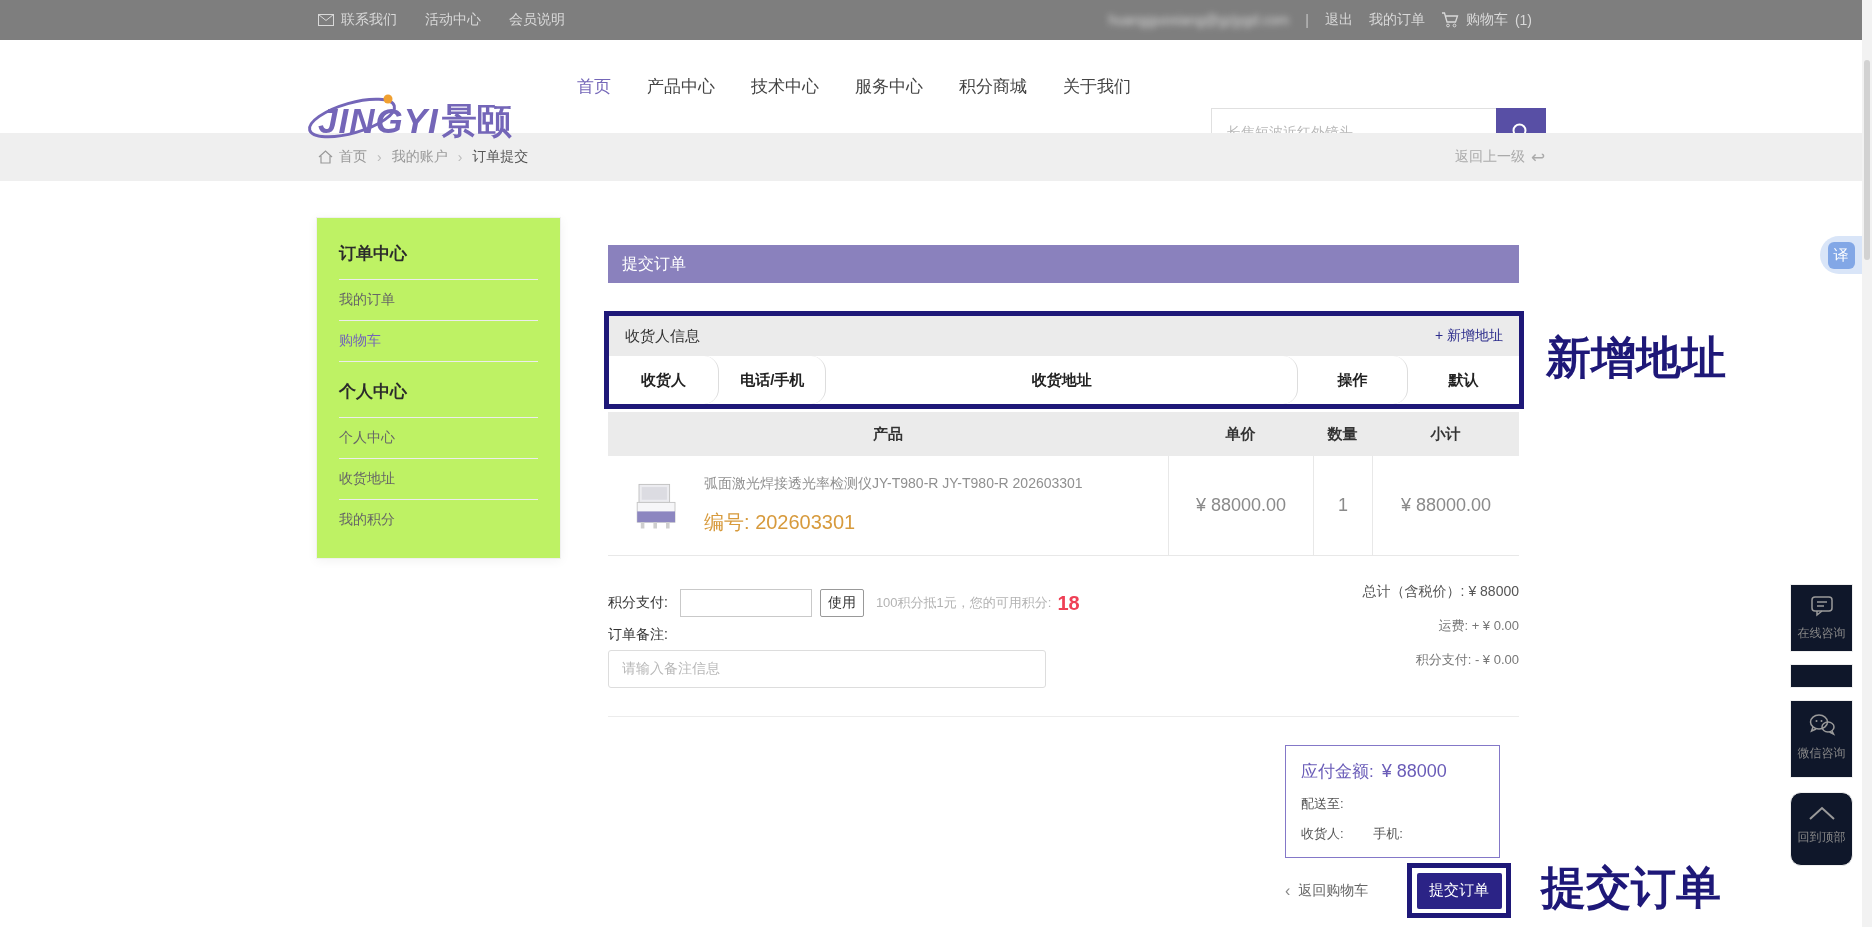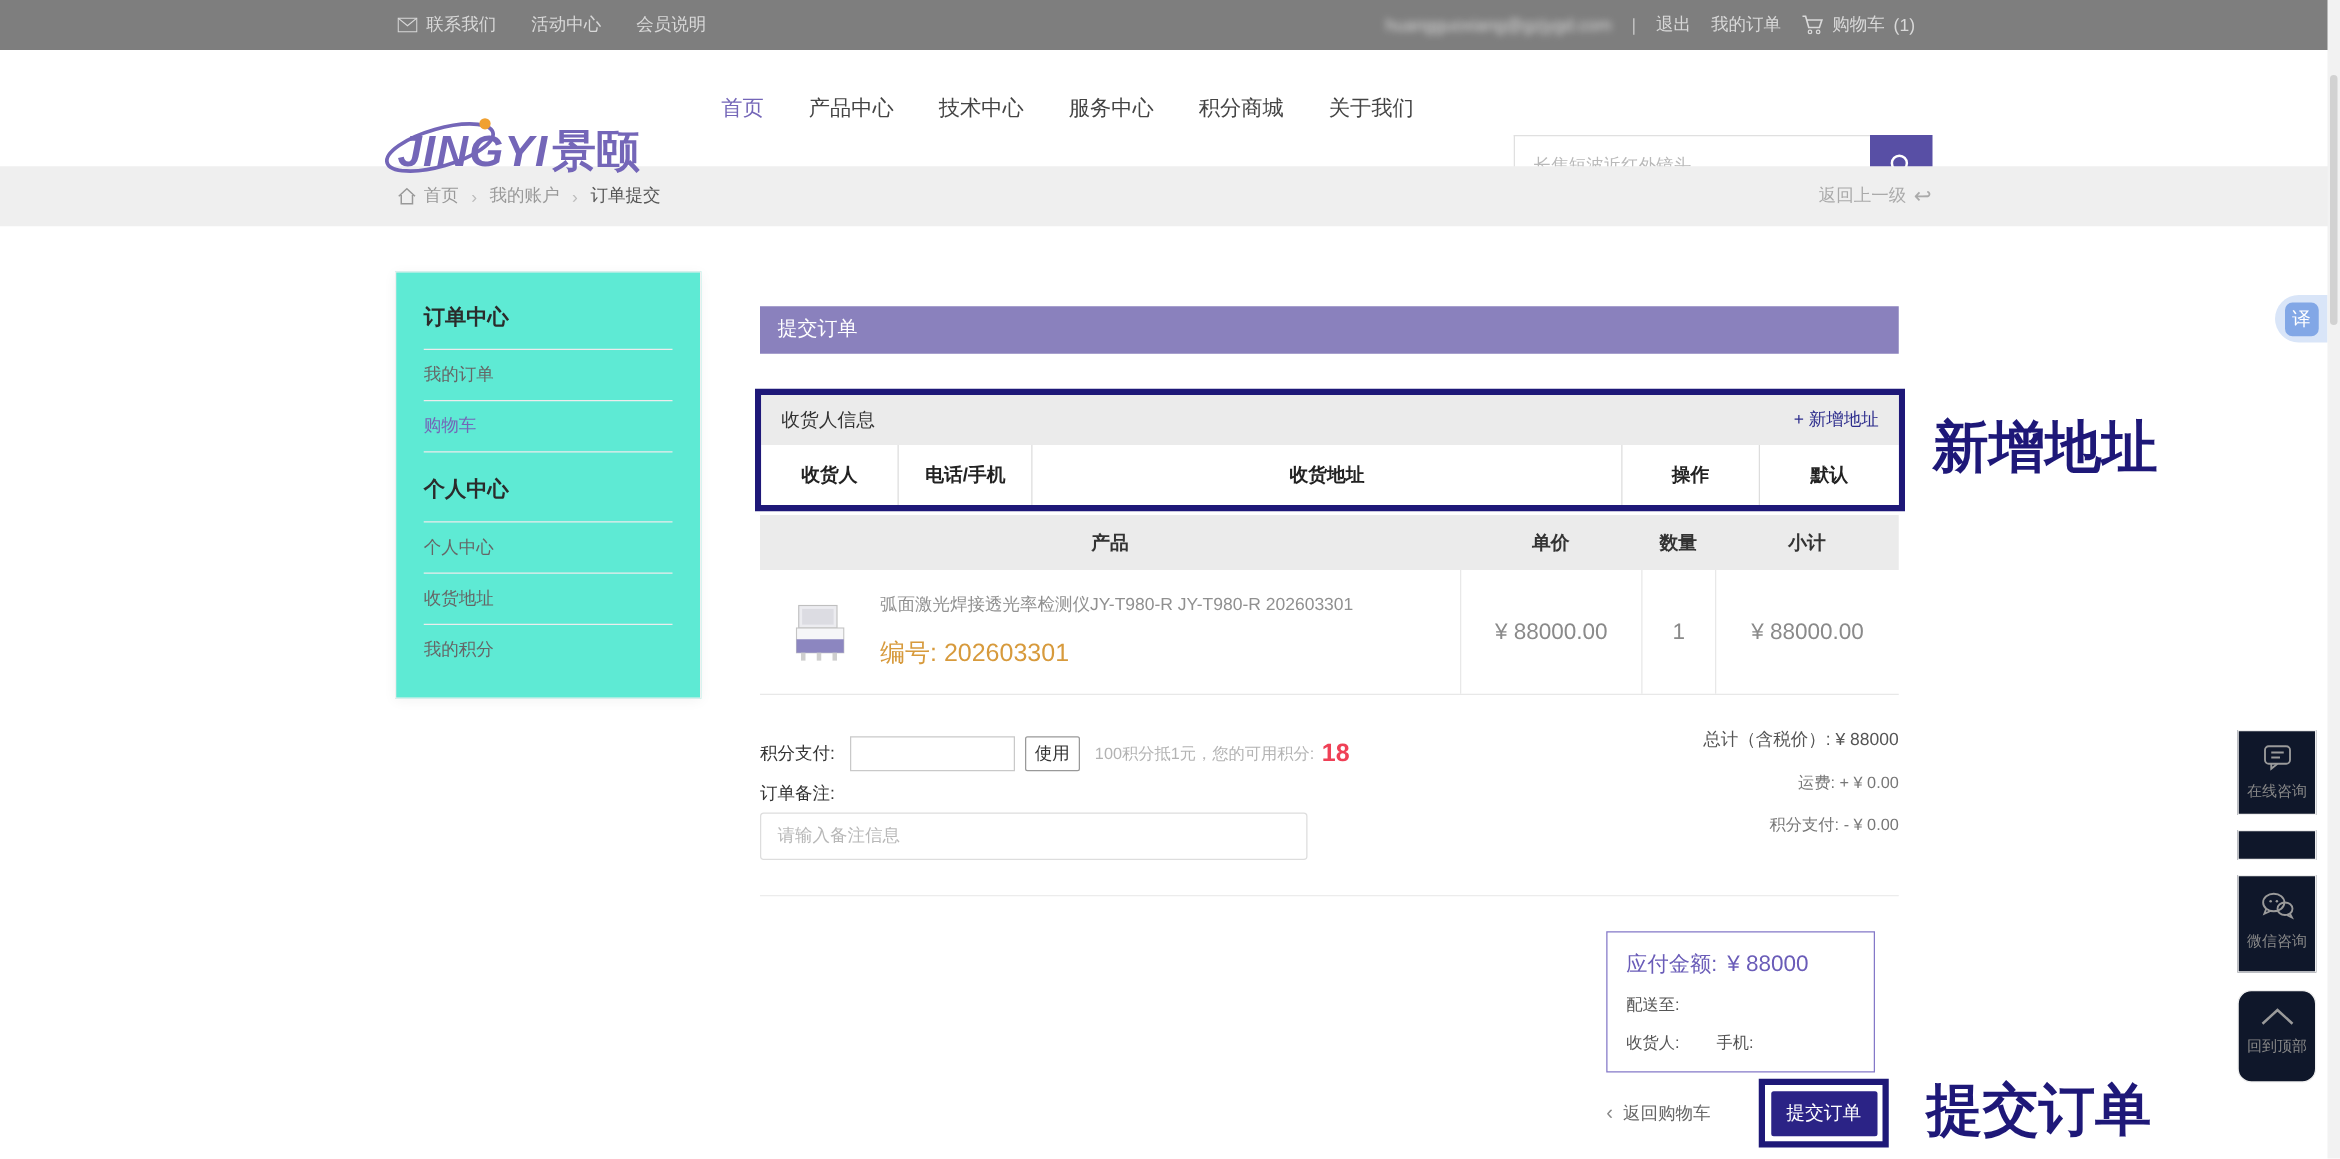--- a/index.html
+++ b/index.html
@@ -38,21 +38,21 @@
   .crumbs { position:absolute; left:318px; top:0; height:48px; display:flex; align-items:center;
     gap:10px; font-size:14px; color:#999; }
   .crumb { cursor:pointer; display:flex; align-items:center; gap:6px; }
   .crumb-cur { color:#555; }
   .crumb-sep { color:#bbb; }
   .back-link { position:absolute; left:1455px; top:0; height:48px; display:flex; align-items:center;
     gap:6px; font-size:14px; color:#aaa; cursor:pointer; }
   .back-arrow { font-size:17px; }
 
   
-  .sidebar { position:absolute; left:316px; top:217px; width:245px; height:342px; background:#5eead4;
+  .sidebar { position:absolute; left:316px; top:217px; width:245px; height:342px; background:#bef264;
     border:1px solid #f0f0f0; box-shadow:0 2px 10px rgba(0,0,0,.05); padding:24px 22px 16px; }
   .sb-title { font-size:17px; font-weight:bold; color:#2b2b2b; padding-bottom:14px;
     border-bottom:1px solid #ececec; }
   .sb-item { font-size:14px; color:#666; padding:11px 0; border-bottom:1px solid #ececec; cursor:pointer; }
   .sb-item.active { color:#7466b8; }
   .sb-item.last { border-bottom:none; }
   .sb-gap { height:18px; }
 
   
   .banner { position:absolute; left:608px; top:245px; width:911px; height:38px; background:#8a81bd;
@@ -60,21 +60,21 @@
 
   
   .addr-box { position:absolute; left:604px; top:311px; width:920px; height:98px;
     border:5px solid #1e1878; background:#fff; }
   .addr-header { height:40px; background:#ebebeb; display:flex; align-items:center;
     justify-content:space-between; padding:0 16px; }
   .addr-title { font-size:15px; color:#333; }
   .addr-add { font-size:14px; color:#2c2c8c; cursor:pointer; }
   .addr-cols { height:48px; display:flex; align-items:stretch; background:#fff; }
   .addr-col { display:flex; align-items:center; justify-content:center; font-size:15px;
-    font-weight:bold; color:#222; border-right:1px solid #ddd; }
+    font-weight:bold; color:#222; border-right:1px solid #ddd;border-radius:15px; }
   .addr-col.c1 { width:12.1%; } .addr-col.c2 { width:11.8%; } .addr-col.c3 { width:51.8%; }
   .addr-col.c4 { width:12.1%; } .addr-col.c5 { width:12.2%; border-right:none; }
   .ann-text { position:absolute; font-size:45px; font-weight:bold; color:#1e1878; line-height:1;
     white-space:nowrap; }
   .ann-addr { left:1546px; top:335px; }
   .ann-submit { left:1541px; top:865px; }
 
   
   .ptable { position:absolute; left:608px; top:412px; width:911px; }
   .pt-head { display:flex; height:44px; background:#ebebeb; font-size:15px; font-weight:bold; color:#333; }

